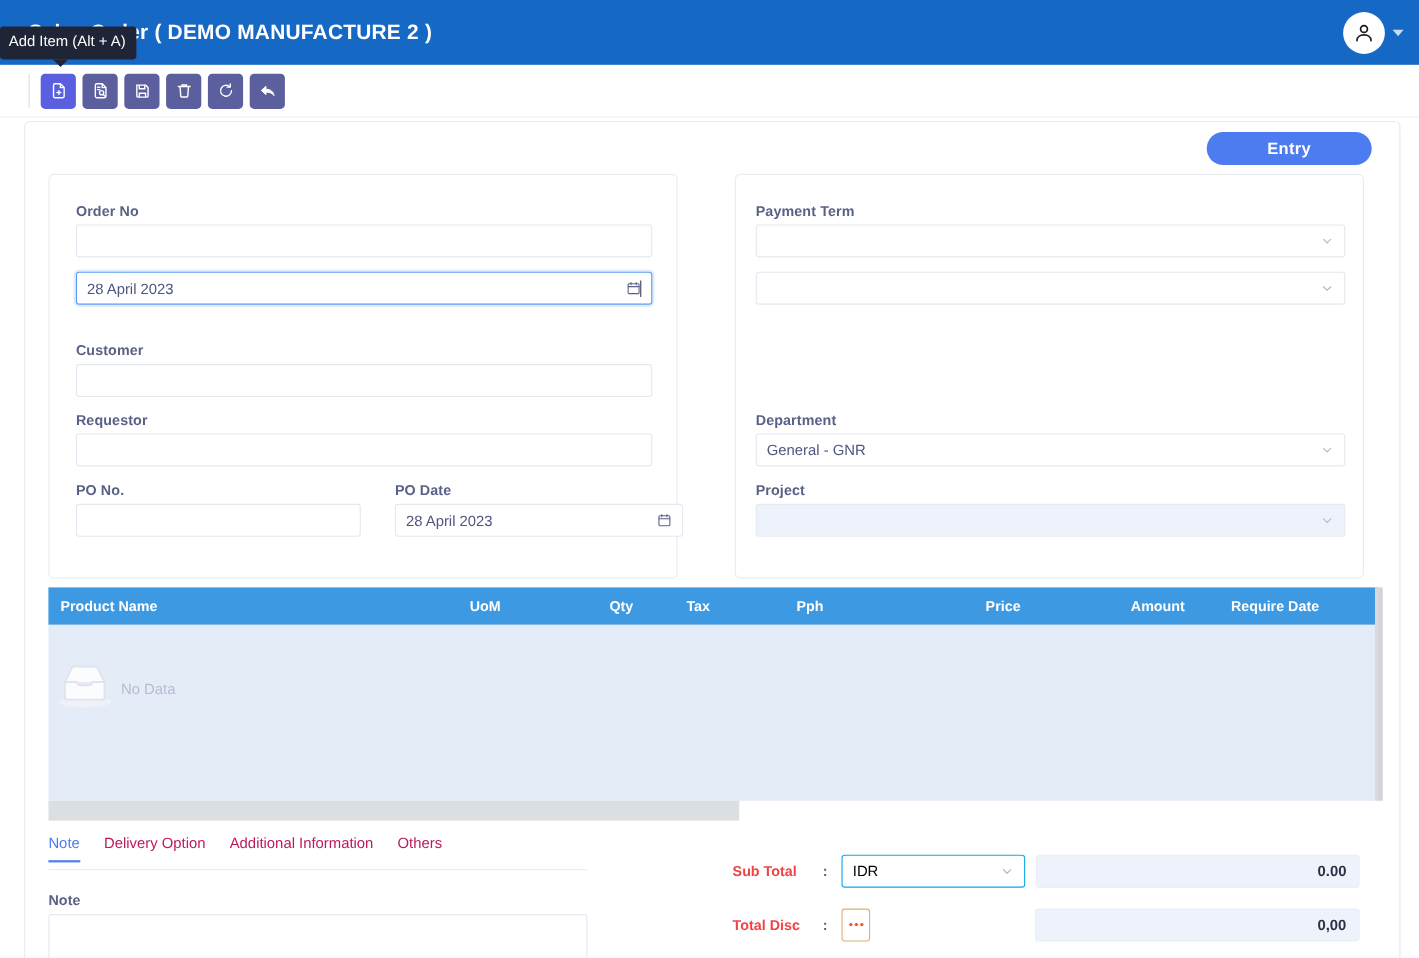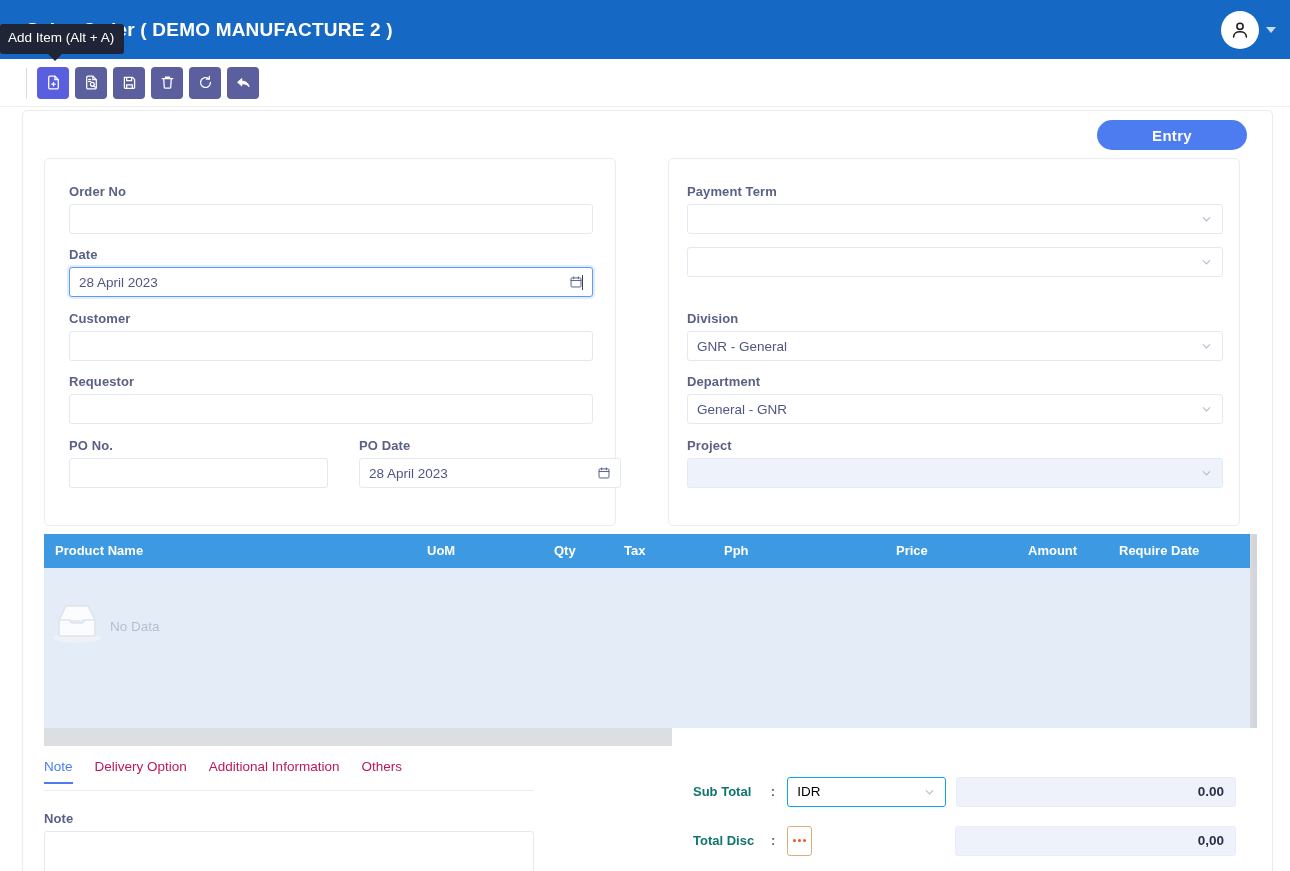--- a/index.html
+++ b/index.html
@@ -221,21 +221,21 @@
     border: 1px solid #e4e8f1;
     border-radius: 3px;
     background: #ffffff;
   }
 
   
   .totals { position: absolute; left: 643px; top: 665px; width: 570px; }
   .trow { display: flex; align-items: center; height: 31px; margin-bottom: 18px; }
   .tlabel {
     width: 85px;
-    font-size: 13px; font-weight: bold; color: #0f766e; margin-left: 27px;
+    font-size: 13px; font-weight: bold; color: #ef4444;
   }
   .tcolon { width: 18px; font-size: 13px; color: #5a6186; font-weight: bold; }
   .tsel {
     width: 172px; height: 30px;
     border: 1px solid #0ea5e9; border-radius: 3px;
     display: flex; align-items: center; padding: 0 9px;
     font-size: 13.5px; color: #000000; position: relative;
   }
   .dots-btn {
     width: 27px; height: 30px;
@@ -328,21 +328,20 @@
   <div class="panel panel-left">
 
     <div class="field" style="left:24px; top:25px; width:524px;">
       <span class="flabel">Order No</span>
       <div class="fctl">
         <span class="val"></span>
       </div>
     </div>
 
     <div class="field" style="left:24px; top:88px; width:524px;">
-      <span class="flabel">Date</span>
       <div class="fctl focused">
         <span class="val">28 April 2023</span>
           <span class="caret-txt"></span>
         <svg class="calicon" width="14" height="14" viewBox="0 0 24 24" fill="none" stroke="#5a6186" stroke-width="1.7">
           <rect x="3.5" y="5" width="17" height="15.5" rx="1.6"></rect>
           <path d="M3.5 9.5h17M8 3.2v3.4M16 3.2v3.4" stroke-linecap="round"></path>
         </svg>
       </div>
     </div>
 
@@ -393,29 +392,20 @@
 
     <div class="field" style="left:18px; top:88px; width:536px;">
       <div class="fctl">
         <span class="val"></span>
         <svg class="chev" width="13" height="13" viewBox="0 0 24 24" fill="none" stroke="#b4bbd2" stroke-width="2">
             <path d="M6 9.5l6 6 6-6" stroke-linecap="round"></path>
           </svg>
       </div>
     </div>
 
-    <div class="field" style="left:18px; top:152px; width:536px;">
-      <span class="flabel">Division</span>
-      <div class="fctl">
-        <span class="val">GNR - General</span>
-        <svg class="chev" width="13" height="13" viewBox="0 0 24 24" fill="none" stroke="#b4bbd2" stroke-width="2">
-            <path d="M6 9.5l6 6 6-6" stroke-linecap="round"></path>
-          </svg>
-      </div>
-    </div>
 
     <div class="field" style="left:18px; top:279px; width:536px;">
       <span class="flabel">Project</span>
       <div class="fctl disabled">
         <span class="val"></span>
         <svg class="chev" width="13" height="13" viewBox="0 0 24 24" fill="none" stroke="#b4bbd2" stroke-width="2">
             <path d="M6 9.5l6 6 6-6" stroke-linecap="round"></path>
           </svg>
       </div>
     </div>

